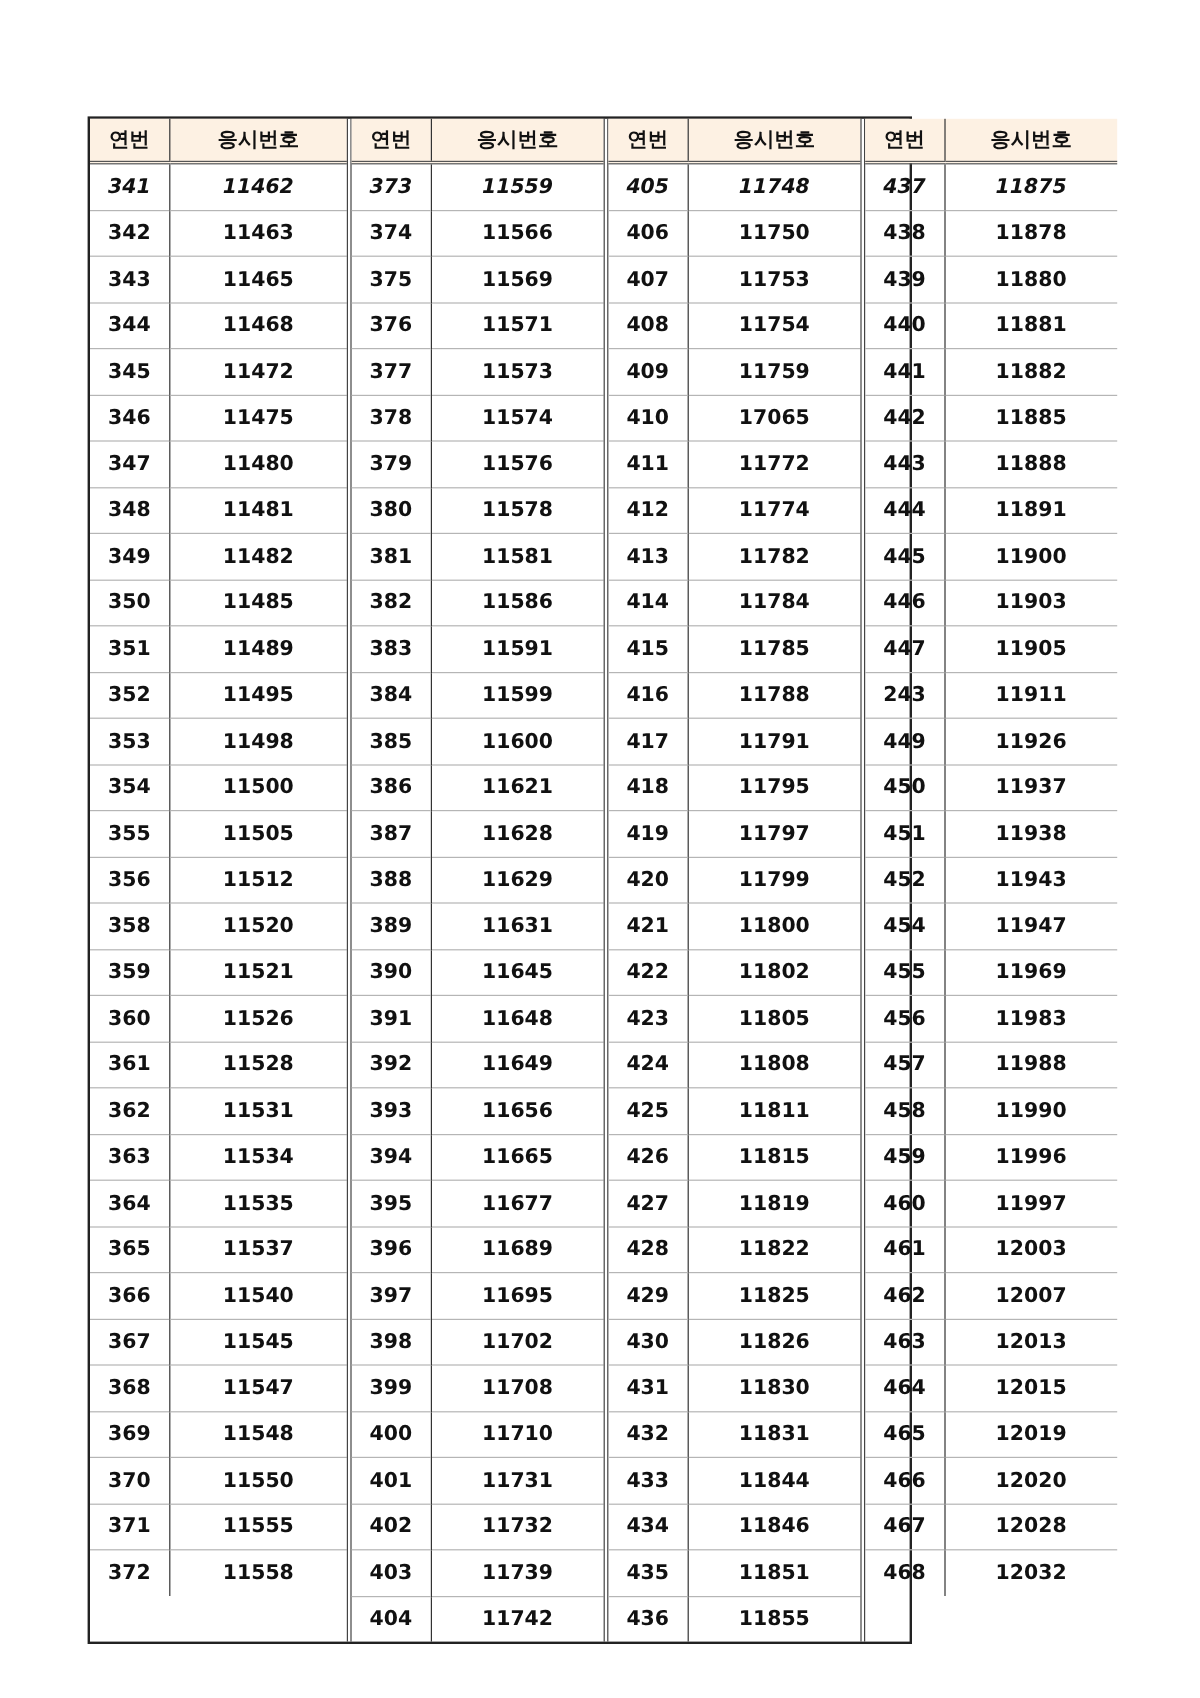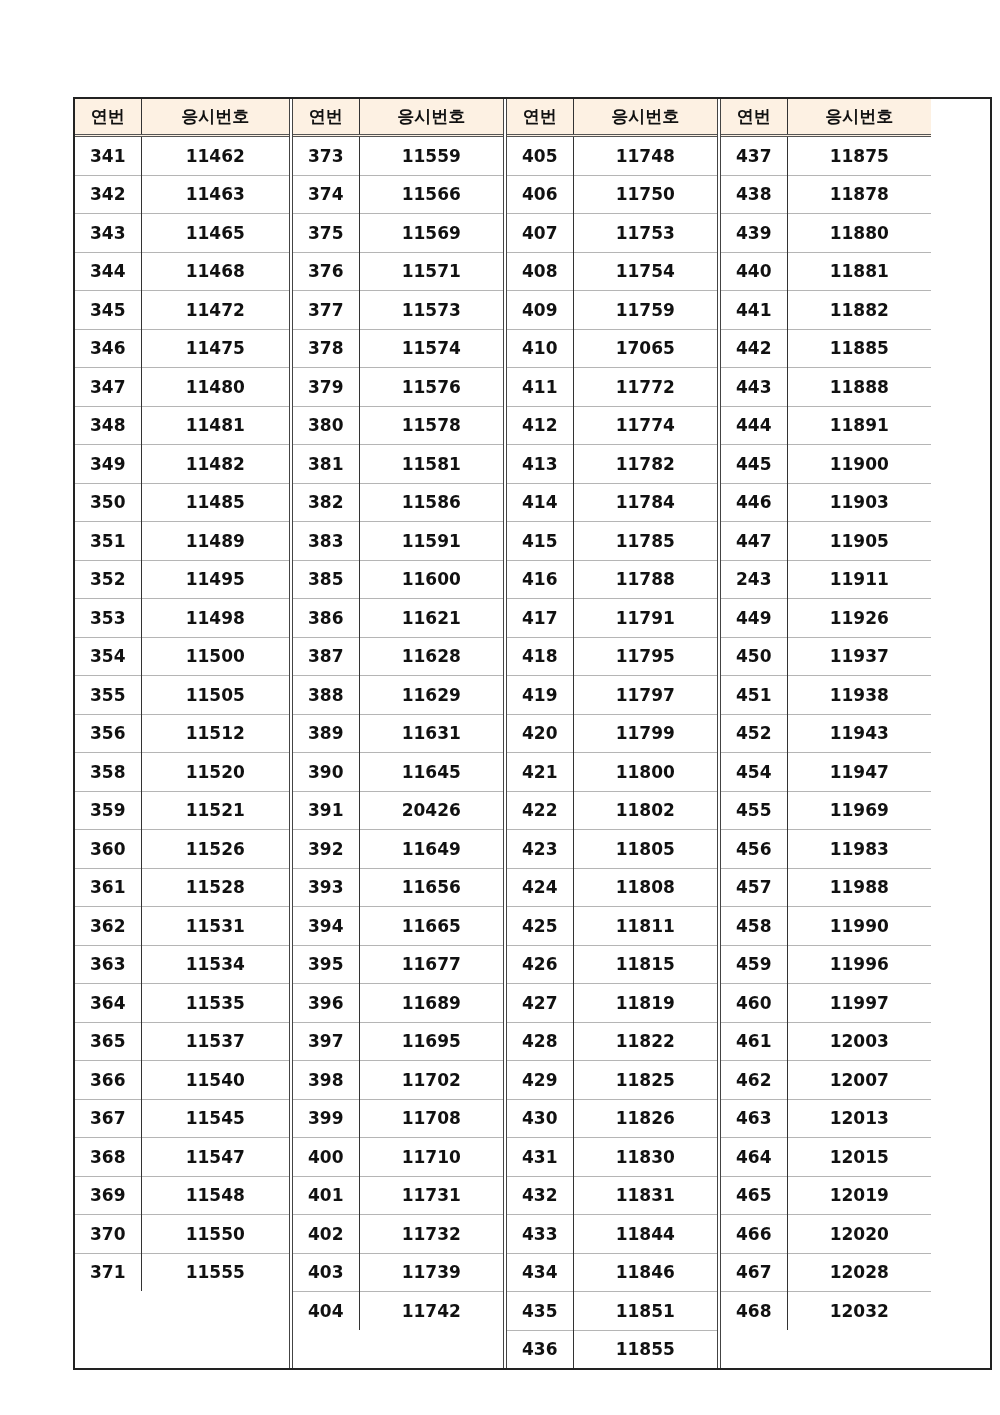--- a/index.html
+++ b/index.html
@@ -1,26 +1,26 @@
 <!DOCTYPE html>
 <html><head>
 <meta charset="utf-8">
 <style>
   html, body { margin: 0; padding: 0; background: #ffffff; }
   body { width: 1000px; height: 1415px; position: relative; font-family: "DejaVu Sans", "Liberation Sans", sans-serif; }
-  .page { position: absolute; left: 73px; top: 97px; width: 919px; }
+  .page { position: absolute; left: 73px; top: 97px; width: 687px; }
   .groups { display: flex; border: 2px solid #222; border-right-width: 2px; box-sizing: border-box; }
   .group { flex: 0 0 auto; width: 214px; box-sizing: border-box; }
   .group + .group { border-left: 4px double #444; }
   table { border-collapse: collapse; width: 100%; table-layout: fixed; }
   col.c1 { width: 66px; }
   th, td { text-align: center; vertical-align: middle; padding: 0; color: #111; }
   th { height: 35px; background: #fdf1e3; font-size: 17px; font-weight: bold; border-bottom: 3px double #555; }
   td { height: 37.5px; font-size: 17px; font-weight: bold; border-top: 1px solid #b5b5b5; }
-  tr:first-child td { border-top: none; }
+  tr:first-child td { border-top: none; font-style: italic; }
   th.c1, td.c1 { border-right: 1px solid #333; }
 </style>
 </head>
 <body>
 
 <div class="page">
   <div class="groups" id="groups">
       <div class="group">
     <table>
       <colgroup>
@@ -147,20 +147,24 @@
               <td>11548</td>
             </tr>
             <tr>
               <td class="c1">370</td>
               <td>11550</td>
             </tr>
             <tr>
               <td class="c1">371</td>
               <td>11555</td>
             </tr>
+            <tr>
+              <td class="c1">372</td>
+              <td>11558</td>
+            </tr>
           </tbody>
     </table>
   </div>
       <div class="group">
     <table>
       <colgroup>
             <col class="c1">
             <col>
           </colgroup>
       <thead>
@@ -208,20 +212,24 @@
             </tr>
             <tr>
               <td class="c1">382</td>
               <td>11586</td>
             </tr>
             <tr>
               <td class="c1">383</td>
               <td>11591</td>
             </tr>
             <tr>
+              <td class="c1">384</td>
+              <td>11599</td>
+            </tr>
+            <tr>
               <td class="c1">385</td>
               <td>11600</td>
             </tr>
             <tr>
               <td class="c1">386</td>
               <td>11621</td>
             </tr>
             <tr>
               <td class="c1">387</td>
               <td>11628</td>
@@ -233,21 +241,21 @@
             <tr>
               <td class="c1">389</td>
               <td>11631</td>
             </tr>
             <tr>
               <td class="c1">390</td>
               <td>11645</td>
             </tr>
             <tr>
               <td class="c1">391</td>
-              <td>20426</td>
+              <td>11648</td>
             </tr>
             <tr>
               <td class="c1">392</td>
               <td>11649</td>
             </tr>
             <tr>
               <td class="c1">393</td>
               <td>11656</td>
             </tr>
             <tr>

